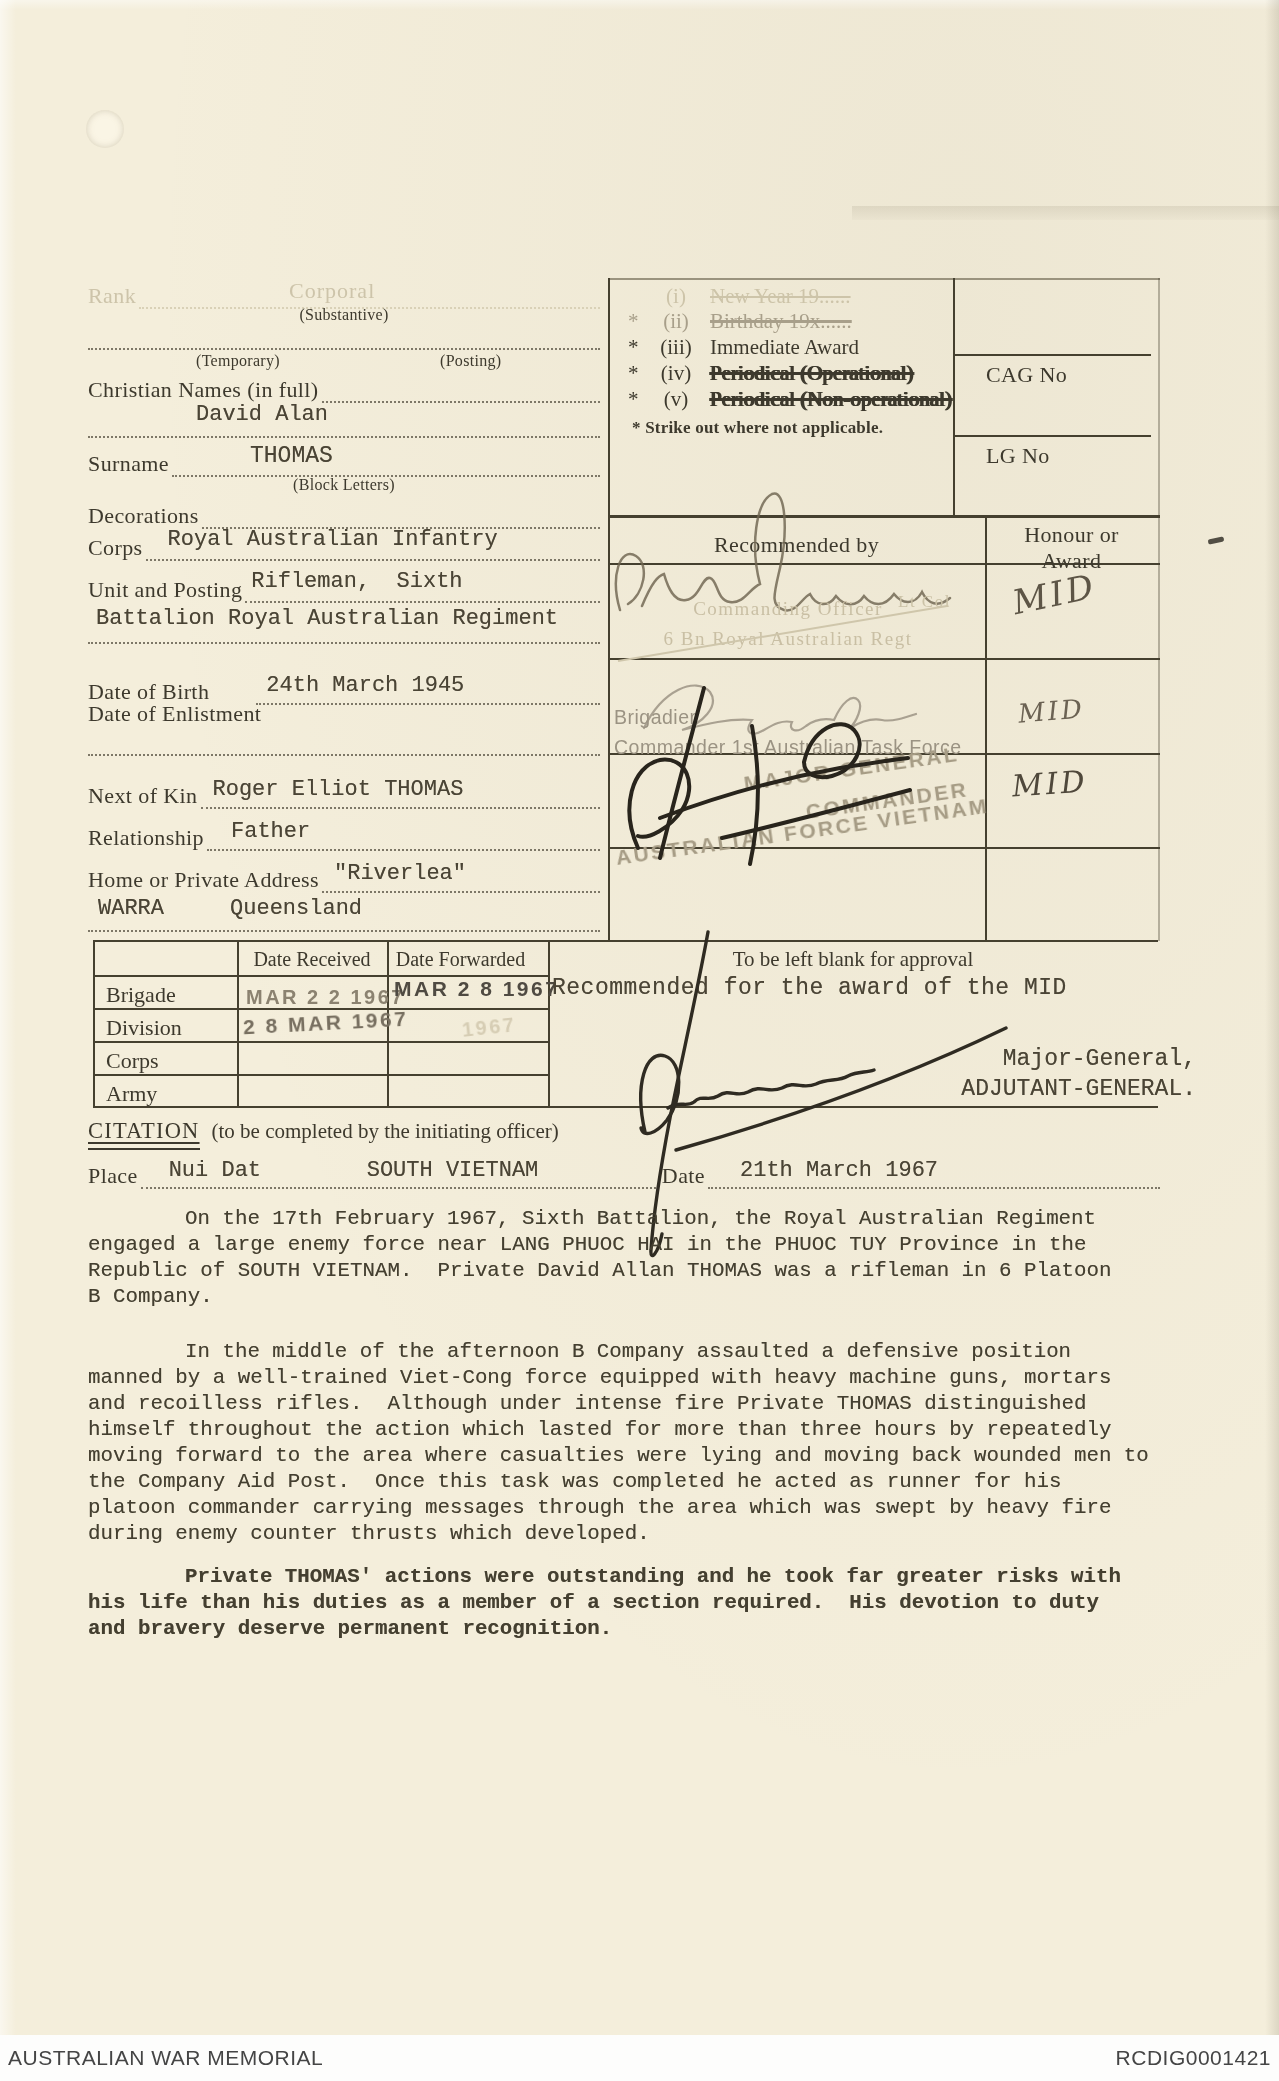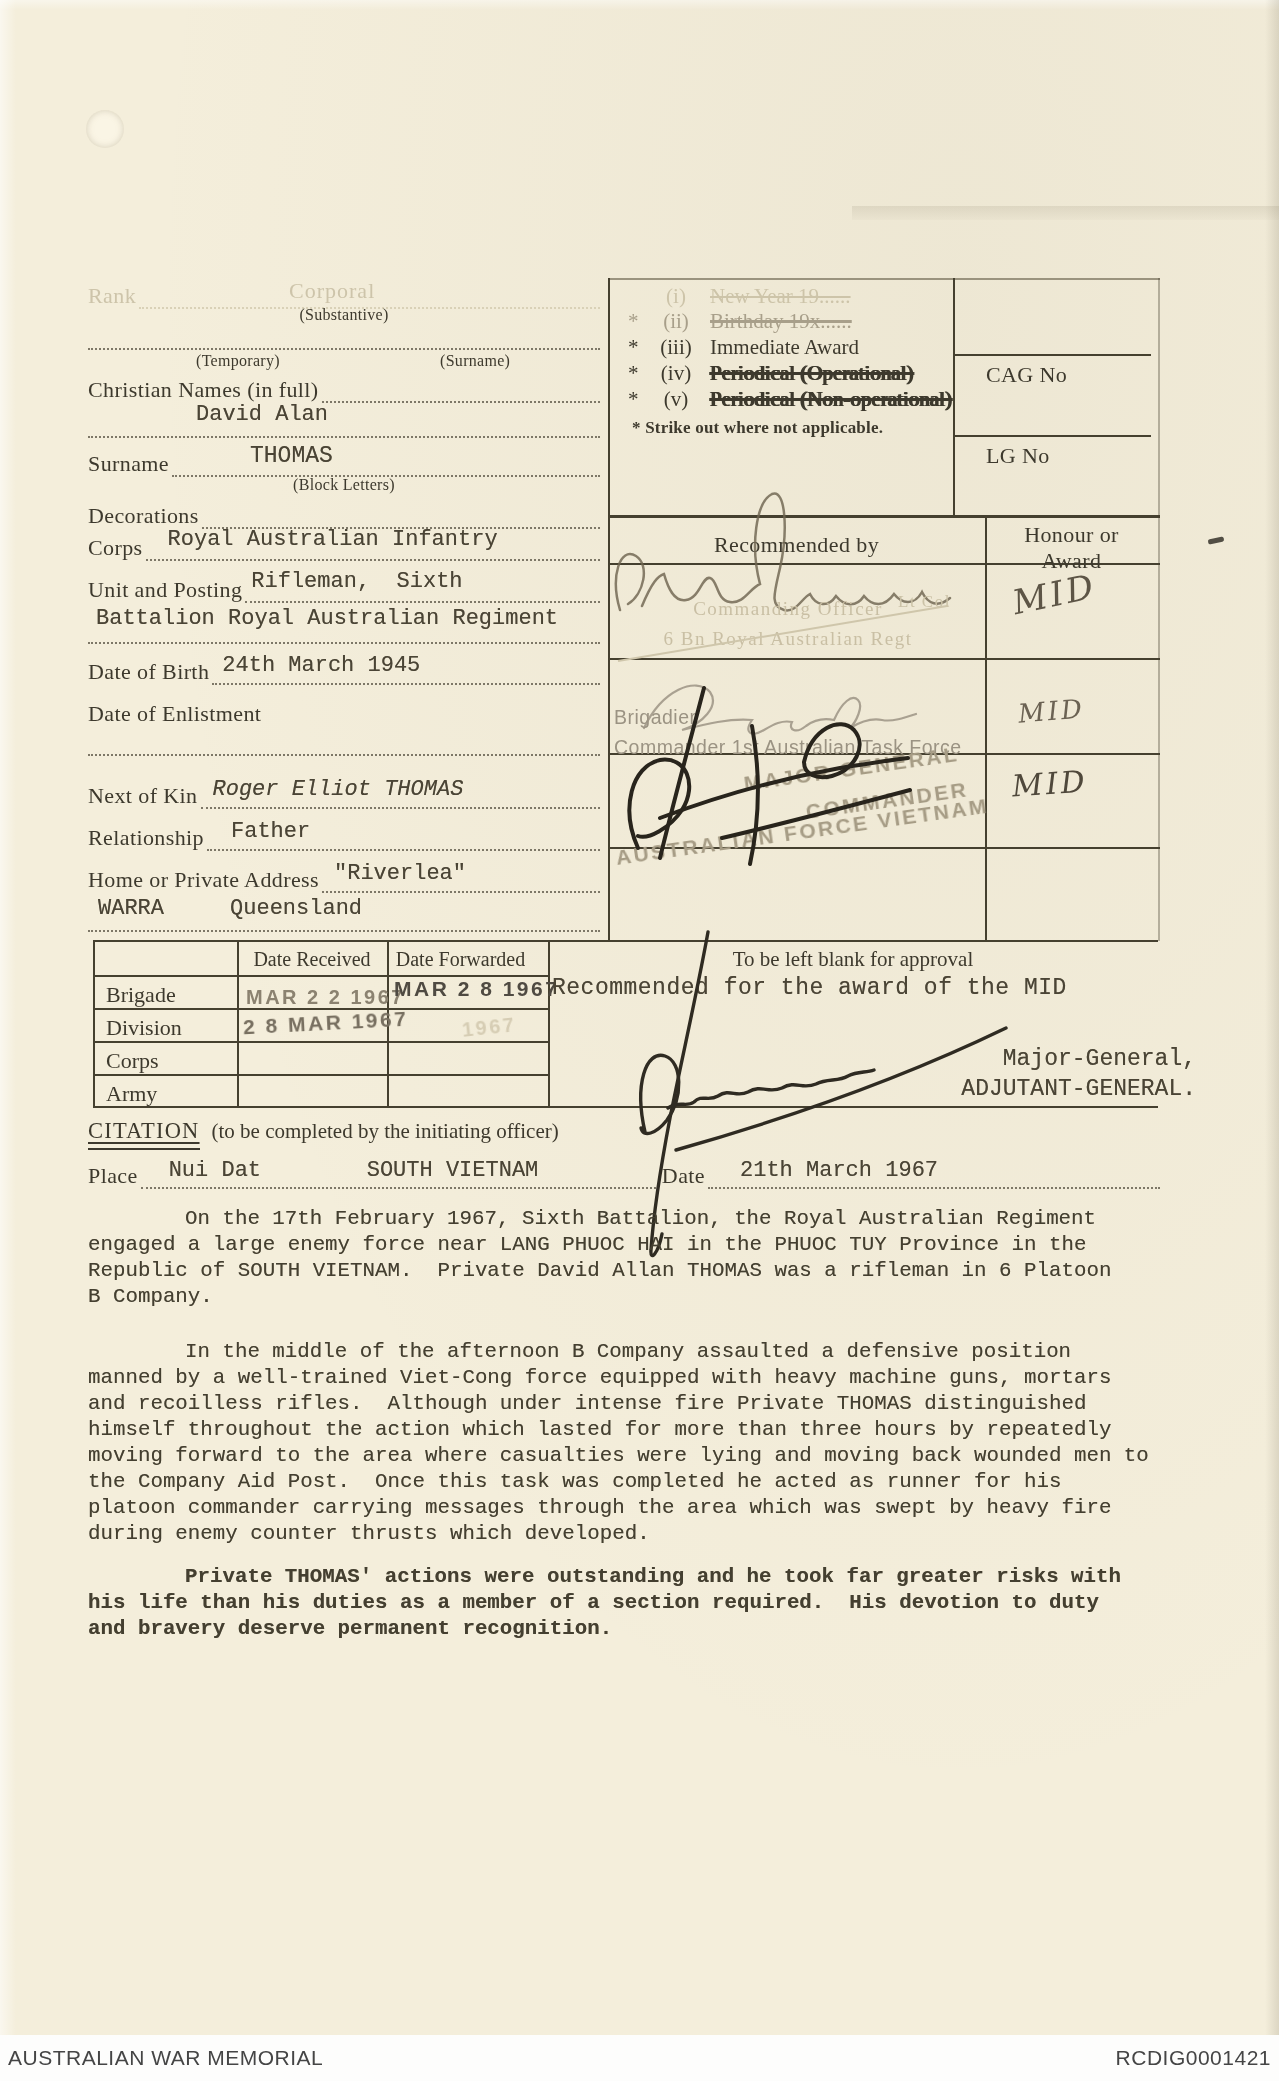--- a/index.html
+++ b/index.html
@@ -71,21 +71,21 @@
 
   <div class="frow" style="top:276px;color:#cdc4aa;">
     <span class="lbl">Rank</span>
     <span class="fill" style="border-color:#d9d1b7;">
       <span class="val" style="left:150px;letter-spacing:1px;">Corporal</span>
     </span>
   </div>
   <div class="note center" style="left:88px;width:512px;top:306px;">(Substantive)</div>
   <div class="dotline" style="left:88px;top:320px;width:512px;"></div>
   <div class="note" style="left:196px;top:352px;">(Temporary)</div>
-  <div class="note" style="left:440px;top:352px;">(Surname)</div>
+  <div class="note" style="left:440px;top:352px;">(Posting)</div>
 
   <div class="frow" style="top:370px;">
     <span class="lbl">Christian Names  (in full)</span>
     <span class="fill"></span>
   </div>
   <div class="typed abs" style="left:196px;top:402px;font-size:22px;">David Alan</div>
   <div class="dotline" style="left:88px;top:408px;width:512px;"></div>
 
   <div class="frow" style="top:444px;">
     <span class="lbl">Surname</span>
@@ -109,37 +109,37 @@
 
   <div class="frow" style="top:570px;">
     <span class="lbl">Unit and Posting</span>
     <span class="fill">
       <span class="val typed" style="left:6px;bottom:7px;font-size:22px;">Rifleman,  Sixth</span>
     </span>
   </div>
   <div class="typed abs" style="left:96px;top:606px;font-size:22px;">Battalion Royal Australian Regiment</div>
   <div class="dotline" style="left:88px;top:614px;width:512px;"></div>
 
-  <div class="frow" style="top:652px;">
+  <div class="frow" style="top:672px;gap:44px;">
     <span class="lbl">Date of Birth</span>
     <span class="fill">
       <span class="val typed" style="left:10px;bottom:5px;font-size:22px;">24th March 1945</span>
     </span>
   </div>
 
   <div class="frow" style="top:694px;">
     <span class="lbl">Date of Enlistment</span>
   </div>
 
   <div class="dotline" style="left:88px;top:726px;width:512px;"></div>
 
   <div class="frow" style="top:776px;">
     <span class="lbl">Next of Kin</span>
     <span class="fill">
-      <span class="val typed" style="left:12px;bottom:5px;font-size:22px;font-style:italic;">Roger Elliot THOMAS</span>
+      <span class="val typed" style="left:12px;bottom:5px;font-size:22px;">Roger Elliot THOMAS</span>
     </span>
   </div>
 
   <div class="frow" style="top:818px;">
     <span class="lbl">Relationship</span>
     <span class="fill">
       <span class="val typed" style="left:24px;bottom:5px;font-size:22px;">Father</span>
     </span>
   </div>
 

